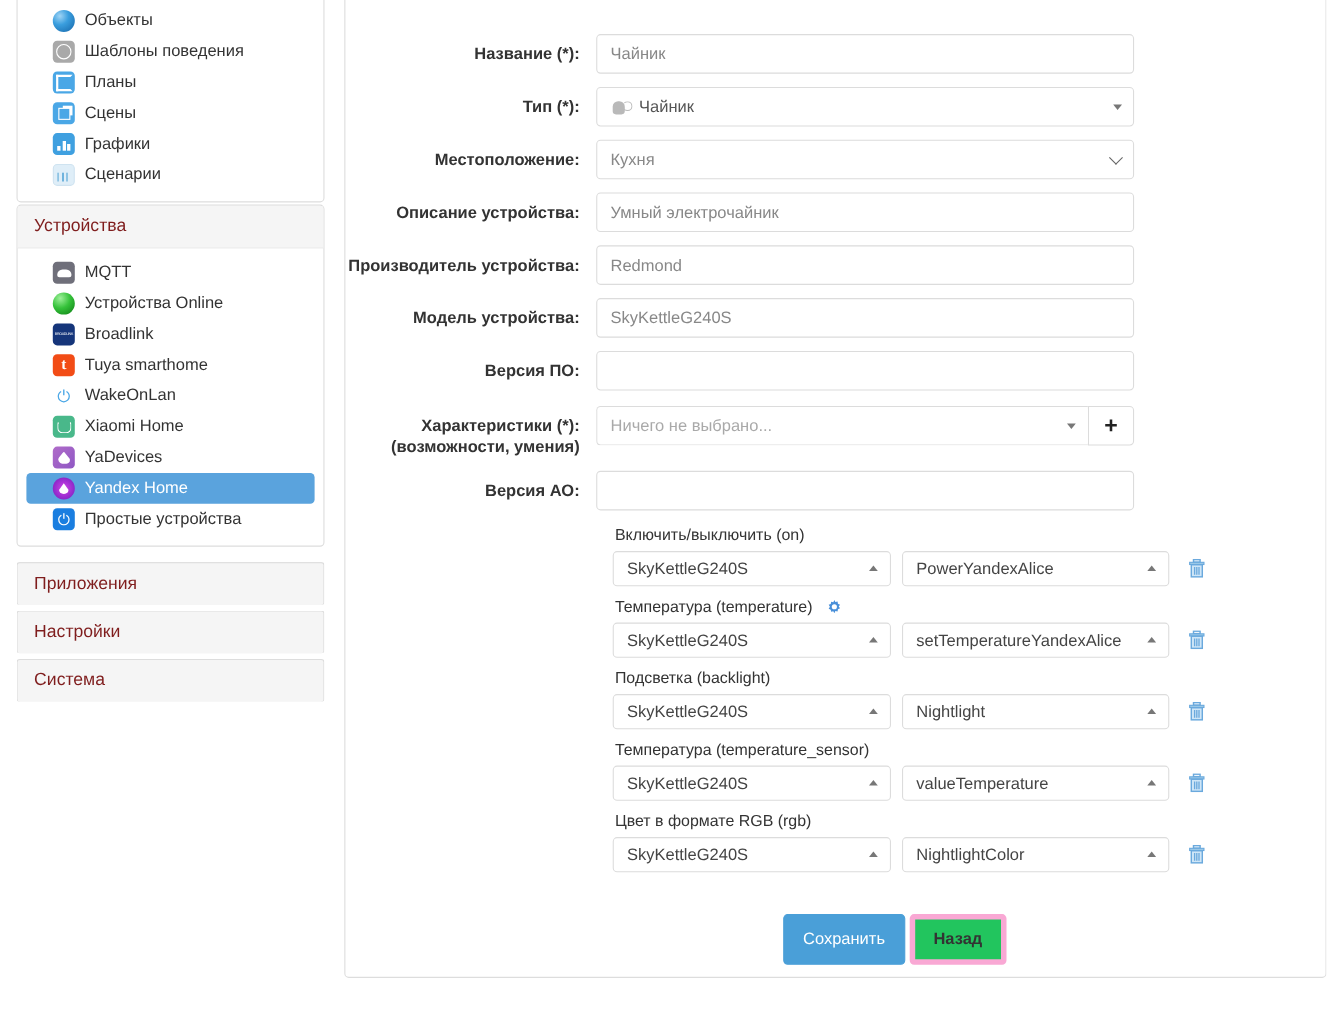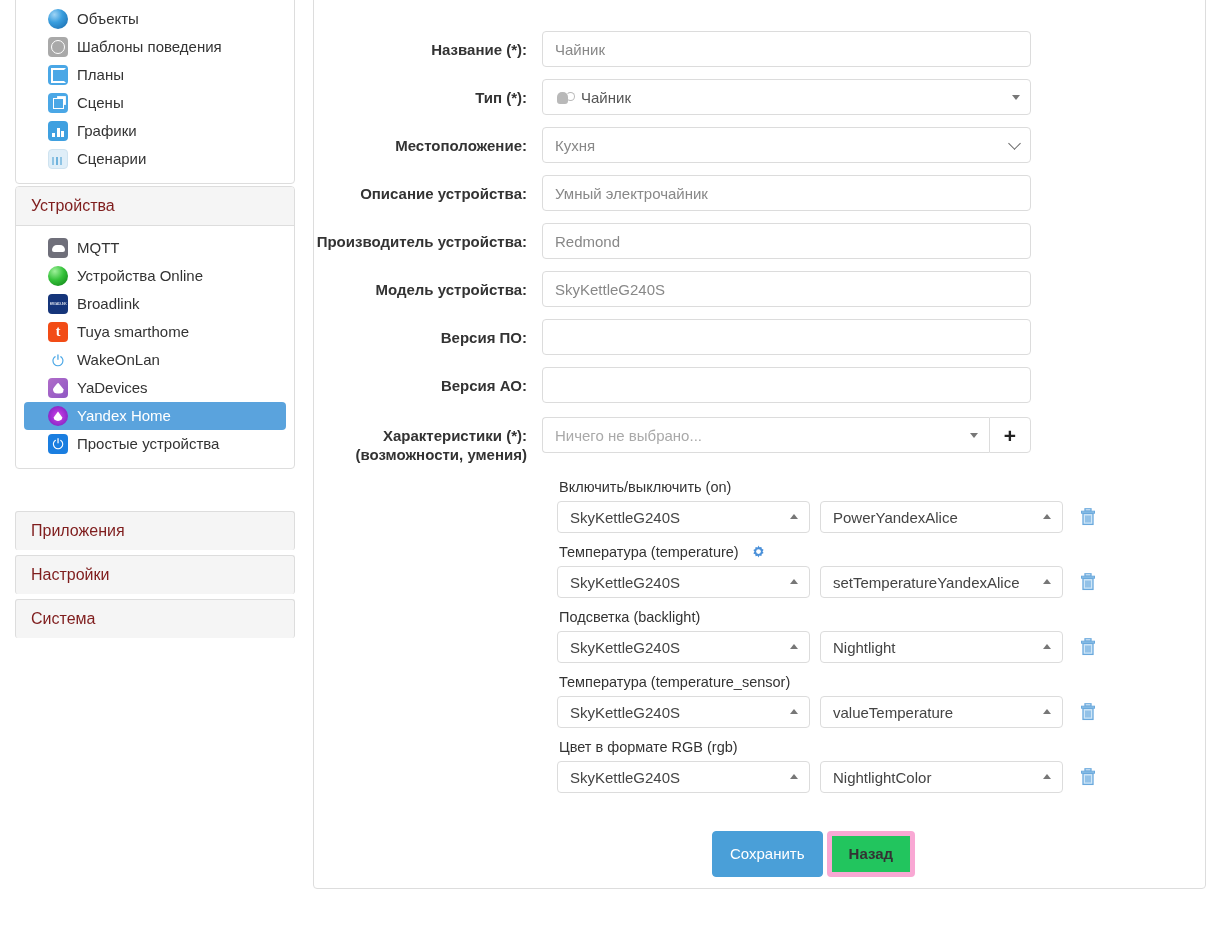--- a/index.html
+++ b/index.html
@@ -483,20 +483,24 @@
           </span>
           <span class="nav-label">Tuya smarthome</span>
         </div>
         <div class="nav-item">
           <span class="ic ic-wol">
             <span>⏻</span>
           </span>
           <span class="nav-label">WakeOnLan</span>
         </div>
         <div class="nav-item">
+          <span class="ic ic-xiaomi"></span>
+          <span class="nav-label">Xiaomi Home</span>
+        </div>
+        <div class="nav-item">
           <span class="ic ic-yadev"></span>
           <span class="nav-label">YaDevices</span>
         </div>
         <div class="nav-item active">
           <span class="ic ic-yandex"></span>
           <span class="nav-label">Yandex Home</span>
         </div>
         <div class="nav-item">
           <span class="ic ic-simple">
             <span>⏻</span>
@@ -570,40 +574,40 @@
         </div>
       </div>
 
       <div class="form-row">
         <div class="form-label">Версия ПО:</div>
         <div class="form-field">
           <input class="inp" type="text" value="" style="">
         </div>
       </div>
 
-      <div class="form-row">
-        <div class="form-label">Версия АО:</div>
-        <div class="form-field">
-          <input class="inp" type="text" value="" style="">
-        </div>
-      </div>
-
       <div class="form-row" style="margin-top:14px;">
         <div class="form-label">
           <div>Характеристики (*):</div>
           <div>(возможности, умения)</div>
         </div>
         <div class="form-field">
           <div class="char-group">
             <div class="char-select">
               <span>Ничего не выбрано...</span>
               <span class="caret-dn"></span>
             </div>
             <div class="char-add">+</div>
           </div>
+        </div>
+      </div>
+
+      <div class="form-row">
+        <div class="form-label">Версия АО:</div>
+        <div class="form-field">
+          <input class="inp" type="text" value="" style="">
         </div>
       </div>
 
       <div id="caps">
 
         <div class="cap-block">
           <div class="cap-title">
             <span>Включить/выключить (on)</span>
           </div>
           <div class="cap-row">

